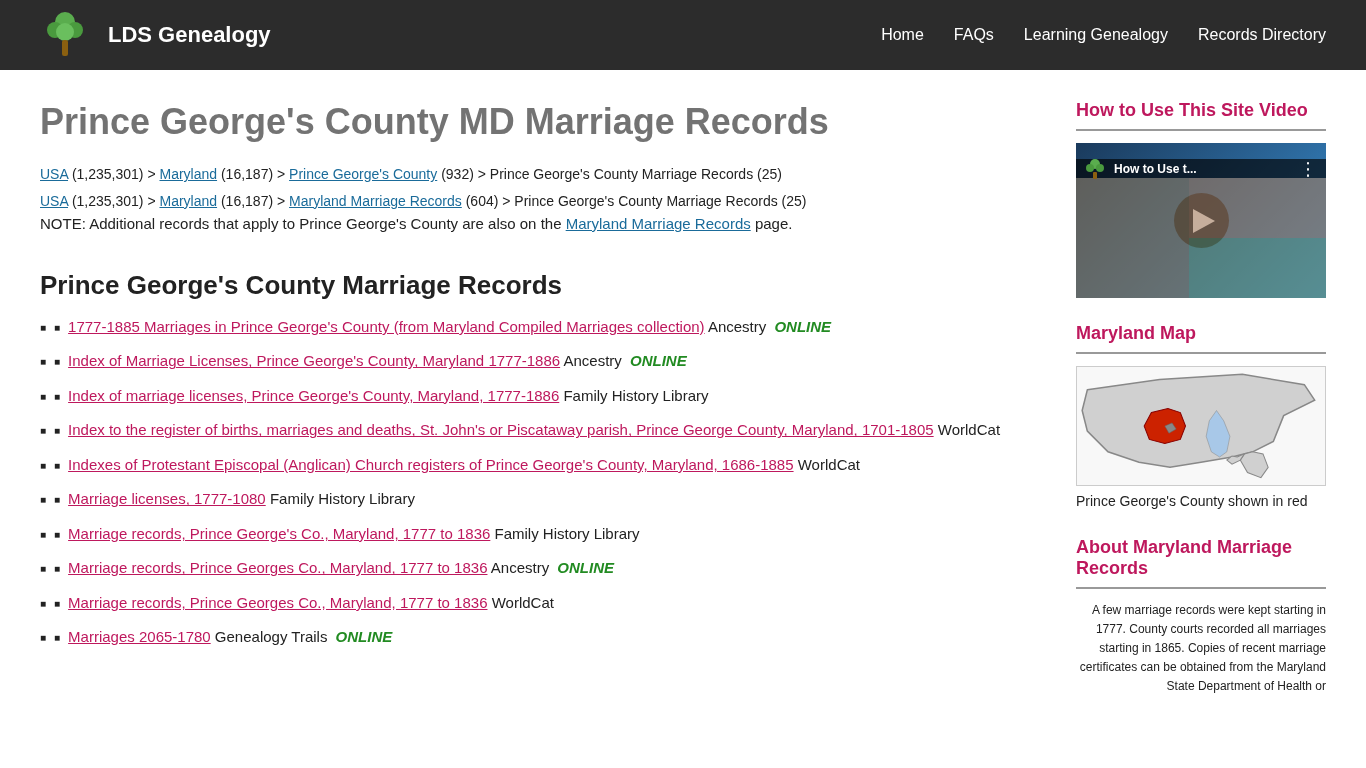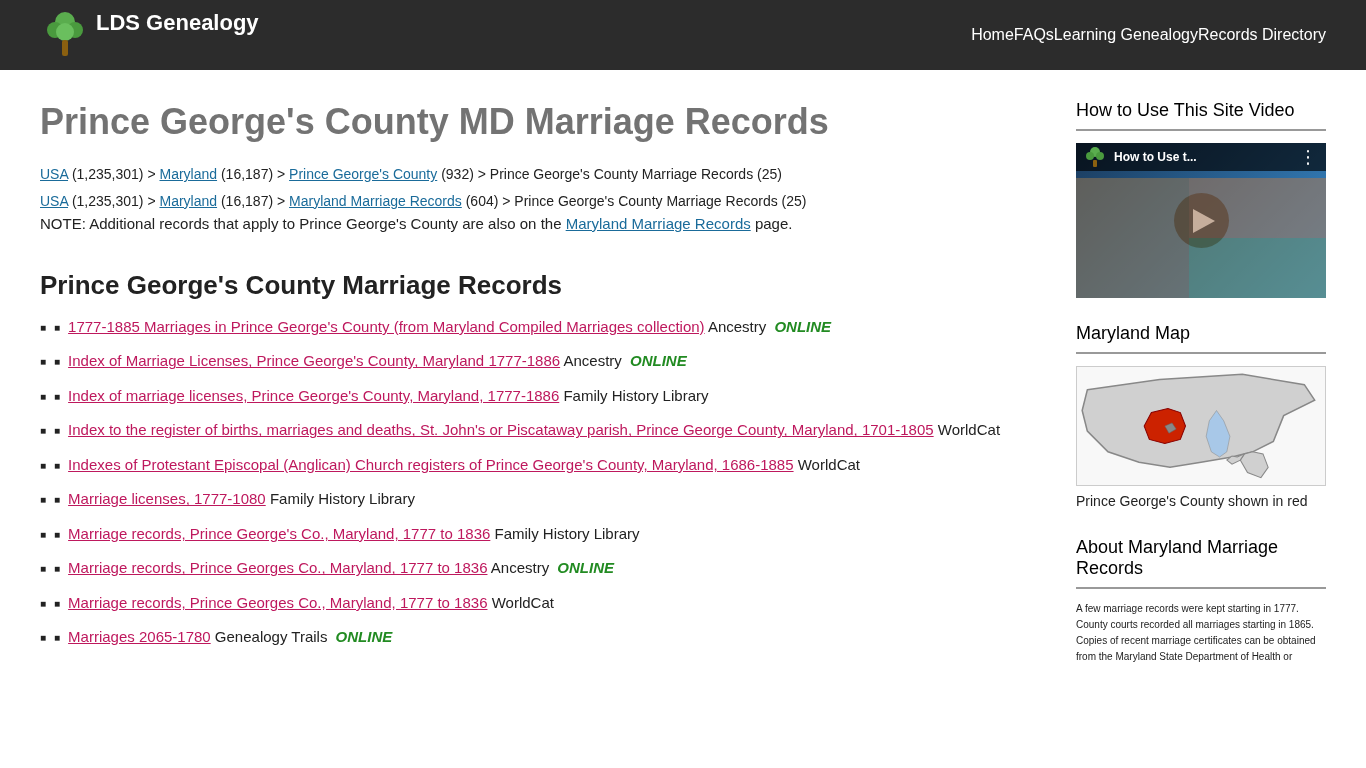--- a/index.html
+++ b/index.html
@@ -9,34 +9,35 @@
     header {
       background: #2c2c2c;
       display: flex;
       align-items: center;
       justify-content: space-between;
       padding: 0 40px;
       height: 70px;
     }
     .logo-area {
       display: flex;
-      align-items: flex-start;
-      gap: 6px;
+      align-items: center;
+      gap: 18px;
     }
     .logo-icon {
       width: 50px;
       height: 50px;
     }
     .logo-text {
       color: #fff;
       font-size: 22px;
       font-weight: bold;
     }
     nav {
       display: flex;
+      gap: 30px;
     }
     nav a {
       color: #fff;
       text-decoration: none;
       font-size: 16px;
       font-weight: 500;
     }
 
     
     .page-wrapper {
@@ -115,22 +116,22 @@
       font-weight: bold;
       margin-left: 4px;
     }
 
     
     .sidebar-section {
       margin-bottom: 25px;
     }
     .sidebar-section h3 {
       font-size: 18px;
-      font-weight: normal;
-      color: #000000;
+      font-weight: bold;
+      color: #be185d;
       margin-bottom: 8px;
     }
     .sidebar-divider {
       border: none;
       border-top: 2px solid #999;
       margin-bottom: 12px;
     }
 
     
     .video-thumb {
@@ -139,22 +140,22 @@
       height: 155px;
       background: linear-gradient(135deg, #1a3a5c 0%, #2a6496 50%, #3a8fd1 100%);
       display: flex;
       align-items: center;
       justify-content: center;
       cursor: pointer;
       overflow: hidden;
     }
     .video-thumb-overlay {
       position: absolute;
-      top: 0; left: 0; right: 0;
-      height: 28px;
+      top: 16px; left: 0; right: 0;
+      height: 19px;
       background: rgba(0,0,0,0.65);
       display: flex;
       align-items: center;
       padding: 0 8px;
       gap: 8px;
     }
     .video-logo-mini {
       width: 22px; height: 22px;
     }
     .video-title-text {
@@ -223,23 +224,24 @@
     }
     .map-caption {
       font-size: 14px;
       color: #222;
       margin-top: 6px;
       line-height: 1.4;
     }
 
     
     .sidebar-about-text {
-      font-size: 10px;
+      font-size: 12px;
       line-height: 1.6;
       color: #222;
+      text-align: right;
     }
   </style>
 </head>
 <body>
 
 <header>
   <div class="logo-area">
 
     <svg class="logo-icon" viewBox="0 0 50 50" xmlns="http://www.w3.org/2000/svg">
       <circle cx="25" cy="12" r="10" fill="#5aad4e"></circle>

